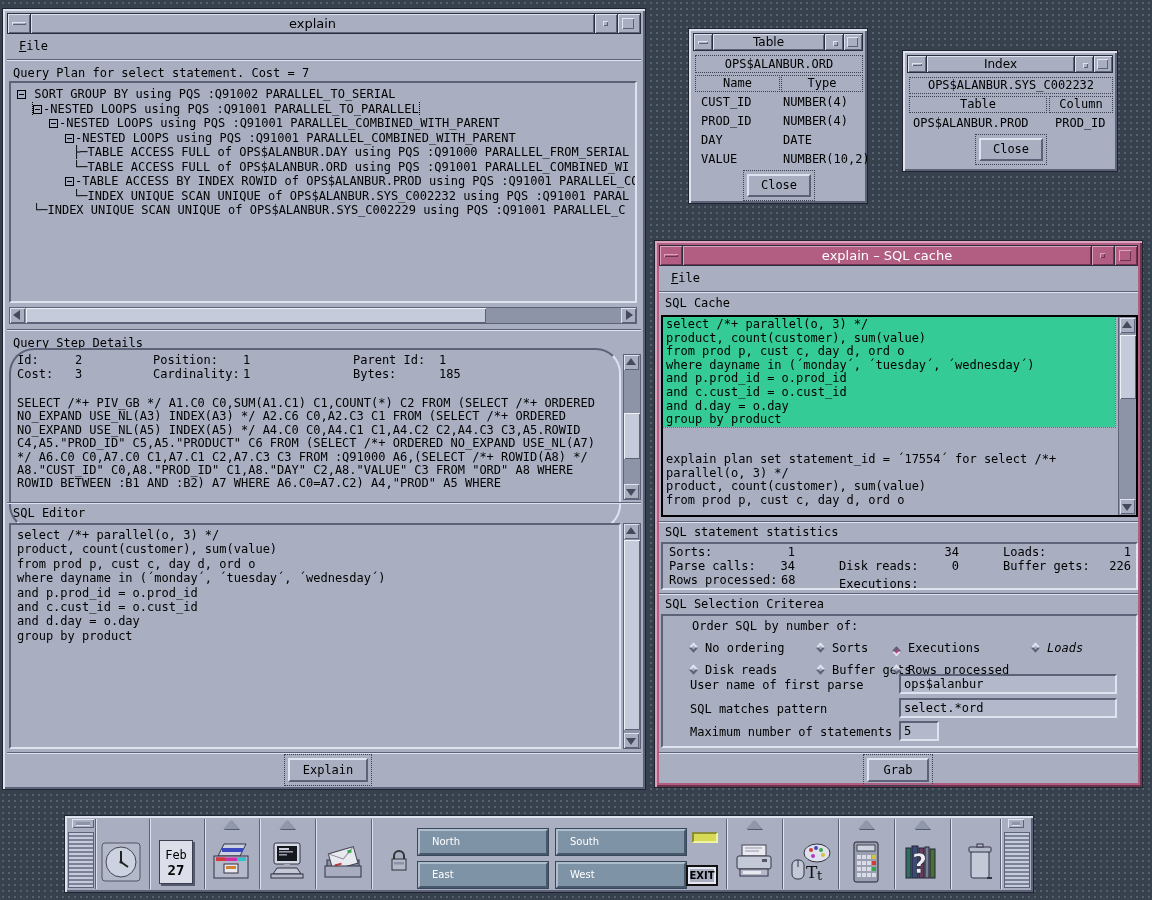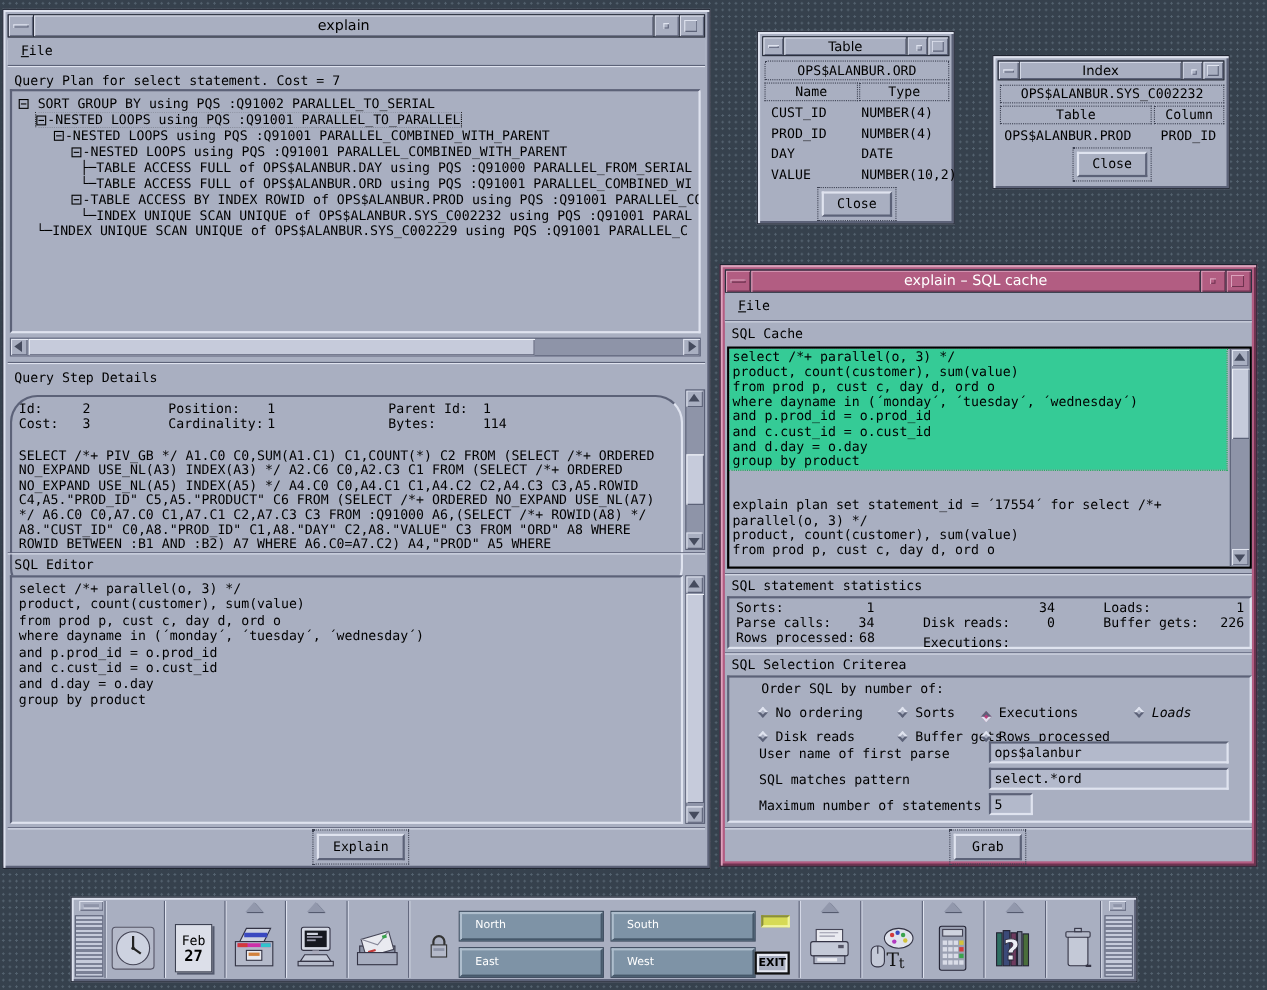--- a/index.html
+++ b/index.html
@@ -189,33 +189,33 @@
         </div>
     <div class="sb-btn" style="right:0; top:0;">
           <span class="tri r"></span>
         </div>
     <div class="sb-thumb" style="left:16px; top:0; width:460px; height:15px;"></div>
   </div>
 
   <div class="groove" style="top:316px;"></div>
   <div class="seclabel" style="left:6px; top:322px;">Query Step Details</div>
 
-  <div class="sunken" style="left:2px; top:346px; width:612px; height:182px; overflow:hidden;border-radius:25px;">
+  <div class="sunken" style="left:2px; top:335px; width:612px; height:182px; overflow:hidden;border-radius:25px;">
     <span class="fld" style="left:6px;   top:3px;">Id:</span>
     <span class="fld" style="left:64px;  top:3px;">2</span>
     <span class="fld" style="left:142px; top:3px;">Position:</span>
     <span class="fld" style="left:232px; top:3px;">1</span>
     <span class="fld" style="left:342px; top:3px;">Parent Id:</span>
     <span class="fld" style="left:428px; top:3px;">1</span>
     <span class="fld" style="left:6px;   top:17px;">Cost:</span>
     <span class="fld" style="left:64px;  top:17px;">3</span>
     <span class="fld" style="left:142px; top:17px;">Cardinality:</span>
     <span class="fld" style="left:232px; top:17px;">1</span>
     <span class="fld" style="left:342px; top:17px;">Bytes:</span>
-    <span class="fld" style="left:428px; top:17px;">114</span>
+    <span class="fld" style="left:428px; top:17px;">185</span>
     <div class="pretext" style="position:absolute; left:6px; top:47px;">SELECT /*+ PIV_GB */ A1.C0 C0,SUM(A1.C1) C1,COUNT(*) C2 FROM (SELECT /*+ ORDERED
 NO_EXPAND USE_NL(A3) INDEX(A3) */ A2.C6 C0,A2.C3 C1 FROM (SELECT /*+ ORDERED
 NO_EXPAND USE_NL(A5) INDEX(A5) */ A4.C0 C0,A4.C1 C1,A4.C2 C2,A4.C3 C3,A5.ROWID
 C4,A5."PROD_ID" C5,A5."PRODUCT" C6 FROM (SELECT /*+ ORDERED NO_EXPAND USE_NL(A7)
 */ A6.C0 C0,A7.C0 C1,A7.C1 C2,A7.C3 C3 FROM :Q91000 A6,(SELECT /*+ ROWID(A8) */
 A8."CUST_ID" C0,A8."PROD_ID" C1,A8."DAY" C2,A8."VALUE" C3 FROM "ORD" A8 WHERE
 ROWID BETWEEN :B1 AND :B2) A7 WHERE A6.C0=A7.C2) A4,"PROD" A5 WHERE</div>
   </div>
   <div class="sb-v" style="left:616px; top:341px; height:146px;">
     <div class="sb-btn" style="left:0; top:0;">

